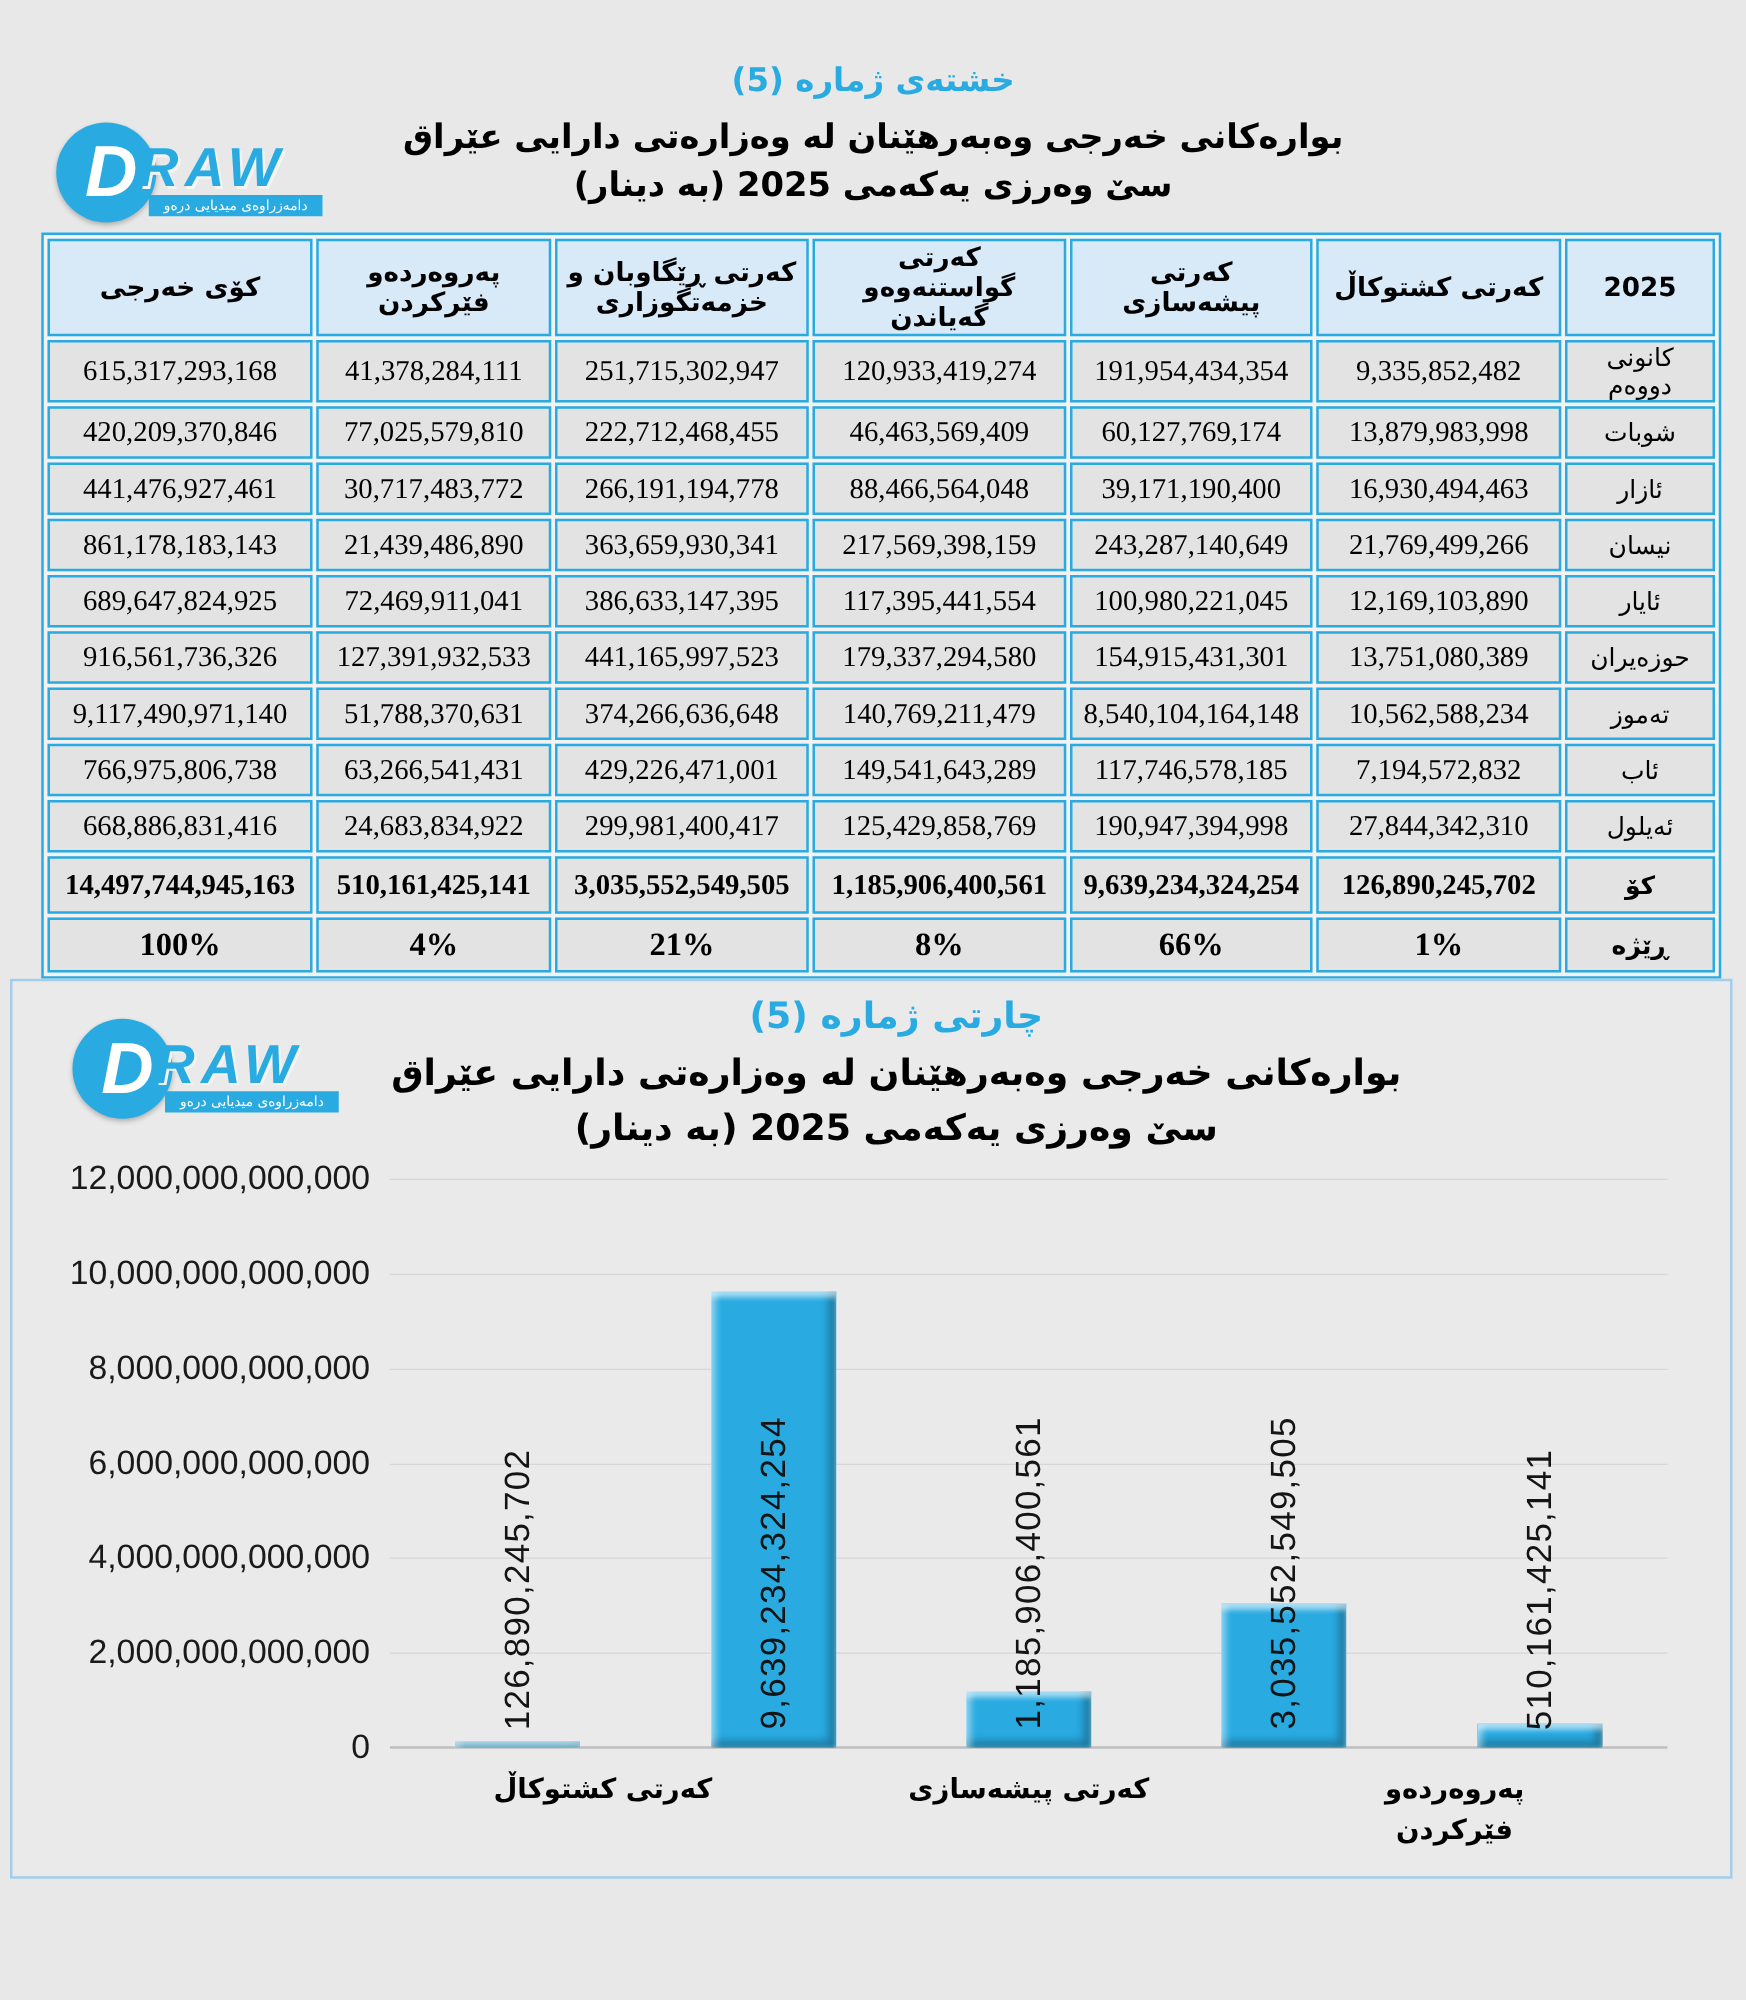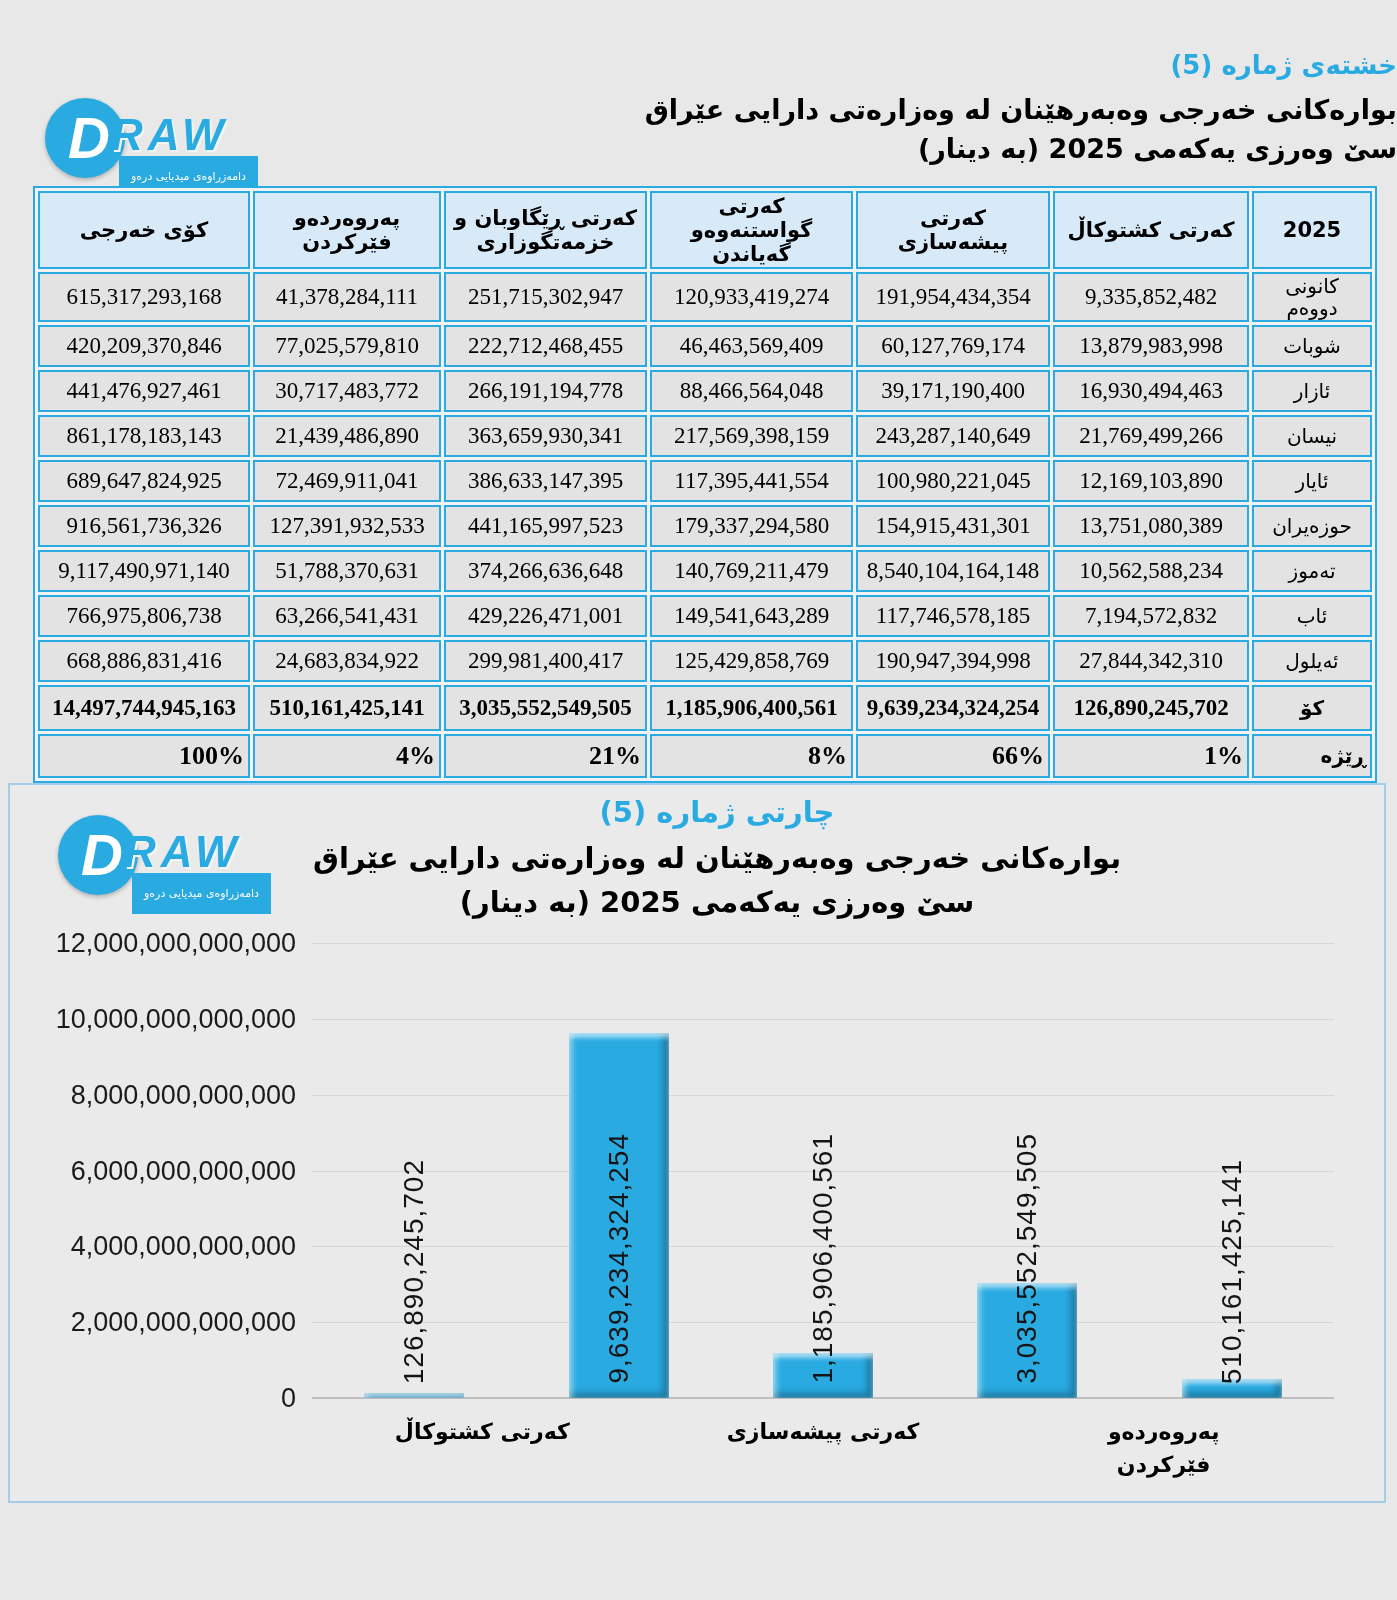--- a/index.html
+++ b/index.html
@@ -19,42 +19,42 @@
     font-family:"Liberation Sans",sans-serif; text-align:center;
   }
   .logo-raw{
     position:absolute; left:66px; top:12px;
     color:#29abe2; font-size:44px; font-weight:bold; font-style:italic; letter-spacing:5px;
     font-family:"Liberation Sans",sans-serif;
     text-shadow:2px 2px 0 #f4f4f4;
   }
   .logo-banner{
     position:absolute; left:74px; top:58px; background:#29abe2; color:#fff;
-    font-size:11px; line-height:17px; padding:12px 12px; direction:rtl; white-space:nowrap;
+    font-size:11px; line-height:17px; padding:0 12px; direction:rtl; white-space:nowrap;
   }
   
-  .hdr{position:absolute; left:0; top:50px; width:100%; text-align:right;}
+  .hdr{position:absolute; left:0; top:50px; width:100%; text-align:center;}
   .hdr-title{color:#29abe2; font-size:26px; font-weight:bold; direction:rtl;}
   .hdr-sub{font-size:27px; font-weight:bold; direction:rtl; margin-top:10px; line-height:1.45;}
   
   #tbl-wrap{position:absolute; left:33px; top:186px; width:1334px;}
   table{
     direction:rtl; width:100%; table-layout:fixed;
     border-collapse:separate; border-spacing:3px;
     background:#f2f2f2; border:2px solid #29abe2;
   }
   th,td{border:2px solid #29abe2; text-align:center; vertical-align:middle; padding:1px 4px; overflow:hidden;}
   th{background:#d8e9f7; font-size:21px; font-weight:bold; height:50px; line-height:1.15;}
   td.label{background:#e3e3e3; font-size:20px; line-height:1.1;margin-left:34px;}
   td.num{
     background:#e3e3e3; font-family:"Liberation Serif",serif; font-size:23px; height:36px;
     direction:ltr;
   }
   tr.total td{font-weight:bold; height:40px;}
-  tr.ratio td{font-weight:bold; height:38px;text-align:right;}
+  tr.ratio td{font-weight:bold; height:38px;}
   tr.ratio td.num{font-size:26px;}
   
   #chart-panel{
     position:absolute; left:8px; top:783px; width:1378px; height:720px;
     border:2px solid #a3cde9; background:#eaeaea; box-sizing:border-box;
   }
   .chart-hdr{position:absolute; left:0; top:10px; width:100%; text-align:center;margin-left:20px;}
   .chart-title{color:#29abe2; font-size:29px; font-weight:bold; direction:rtl;}
   .chart-sub{font-size:29px; font-weight:bold; direction:rtl; margin-top:8px; line-height:1.5;}
   #y-axis{position:absolute; left:0; top:158px; width:286px; height:455px;}

